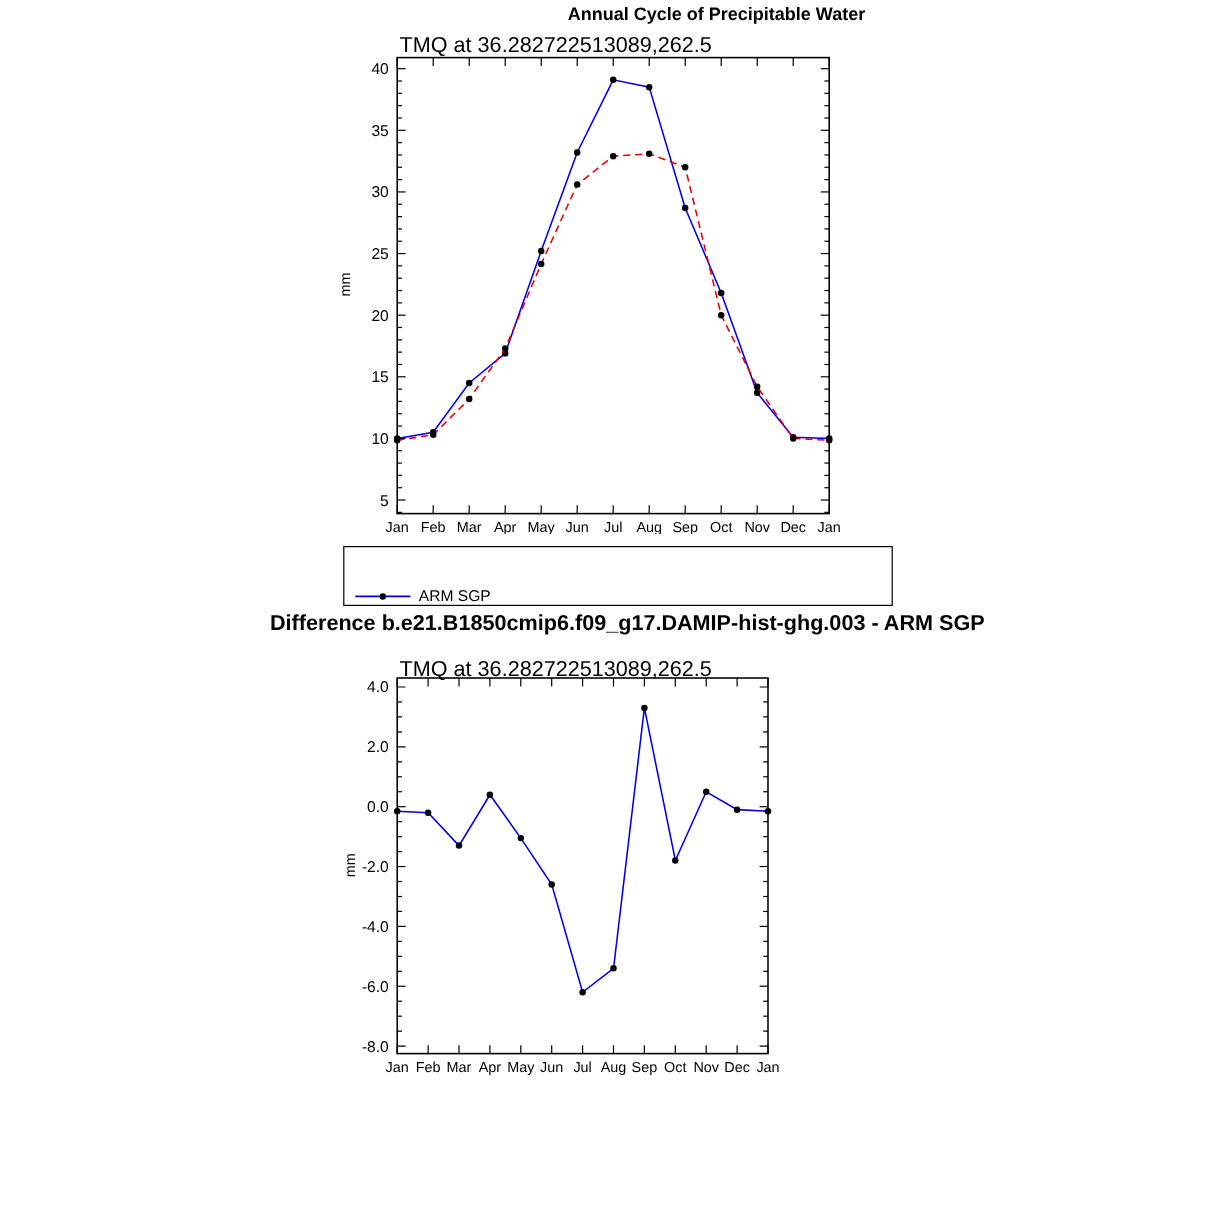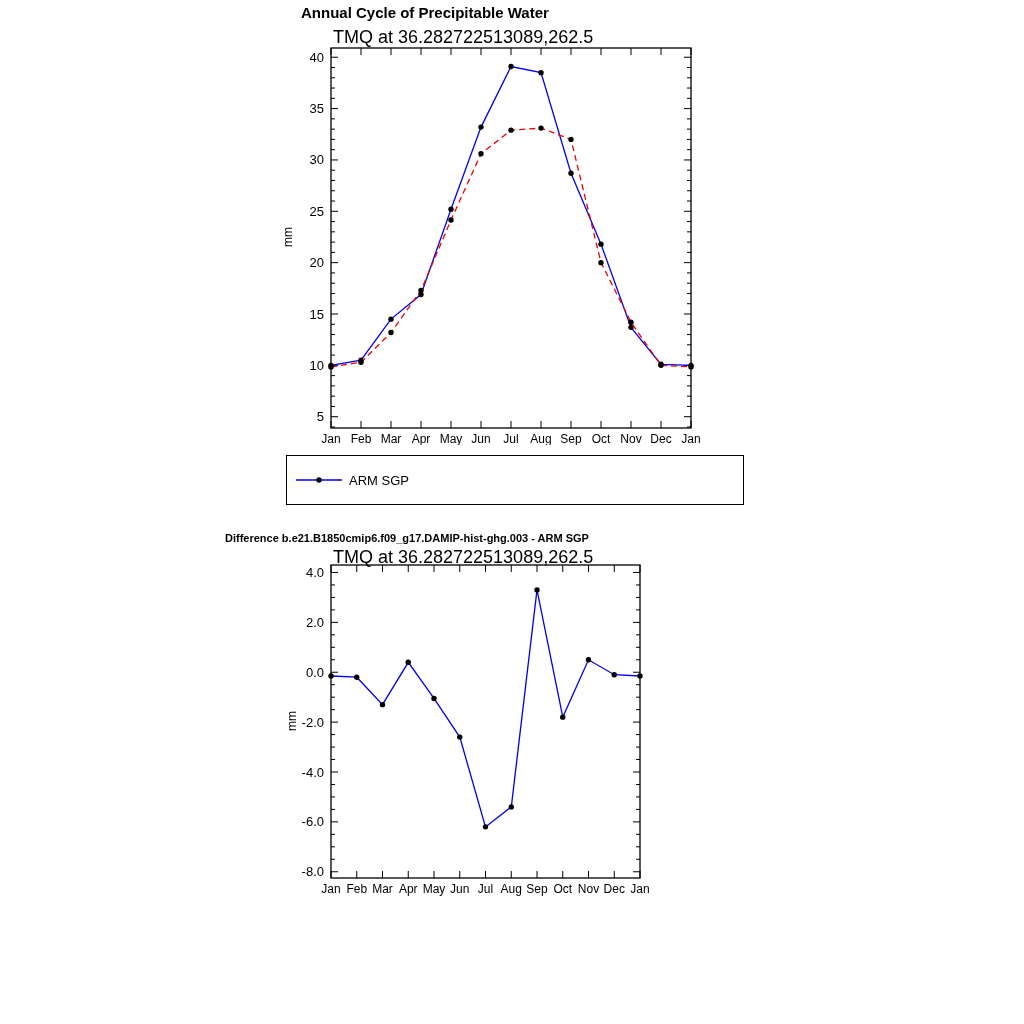--- a/index.html
+++ b/index.html
@@ -1,32 +1,32 @@
 <!DOCTYPE html>
 <html><head>
 <meta charset="utf-8">
 <style>
   html,body{margin:0;padding:0;background:#ffffff;}
   .page{position:relative;width:1024px;height:1024px;background:#ffffff;overflow:hidden;
         font-family:"Liberation Sans",sans-serif;color:#000;}
-  .chart-title{position:absolute;font-weight:bold;text-align:left;white-space:nowrap;}
+  .chart-title{position:absolute;font-weight:bold;text-align:right;white-space:nowrap;}
   .title1{left:301px;top:4px;width:420px;font-size:15px;}
   .subtitle{position:absolute;font-size:18px;white-space:nowrap;}
   .subtitle1{left:333px;top:27px;}
-  .title2{left:225px;top:532px;width:520px;font-size:11px;}
+  .title2{left:225px;top:509px;width:520px;font-size:18px;}
   .subtitle2{left:333px;top:547px;}
   .ylabel{position:absolute;font-size:12px;transform:rotate(-90deg);transform-origin:center;
           width:24px;height:14px;text-align:center;}
   .ylabel1{left:276px;top:230px;}
   .ylabel2{left:280px;top:714px;}
   .chart-svg{position:absolute;left:260px;}
   #chart1-svg{top:40px;}
   #chart2-svg{top:556px;}
   .legend{position:absolute;left:286px;top:455px;width:458px;height:50px;border:1px solid #000;
-          box-sizing:border-box;display:flex;flex-direction:column;justify-content:center;
+          box-sizing:border-box;display:flex;flex-direction:column;justify-content:flex-end;
           padding-left:7px;}
   .legend-entry{display:flex;align-items:center;gap:5px;font-size:13px;white-space:nowrap;}
   .legend-entry svg{flex:0 0 auto;}
 </style>
 </head>
 <body>
 
 <div class="page">
 
   <div class="chart-title title1">Annual Cycle of Precipitable Water</div>

